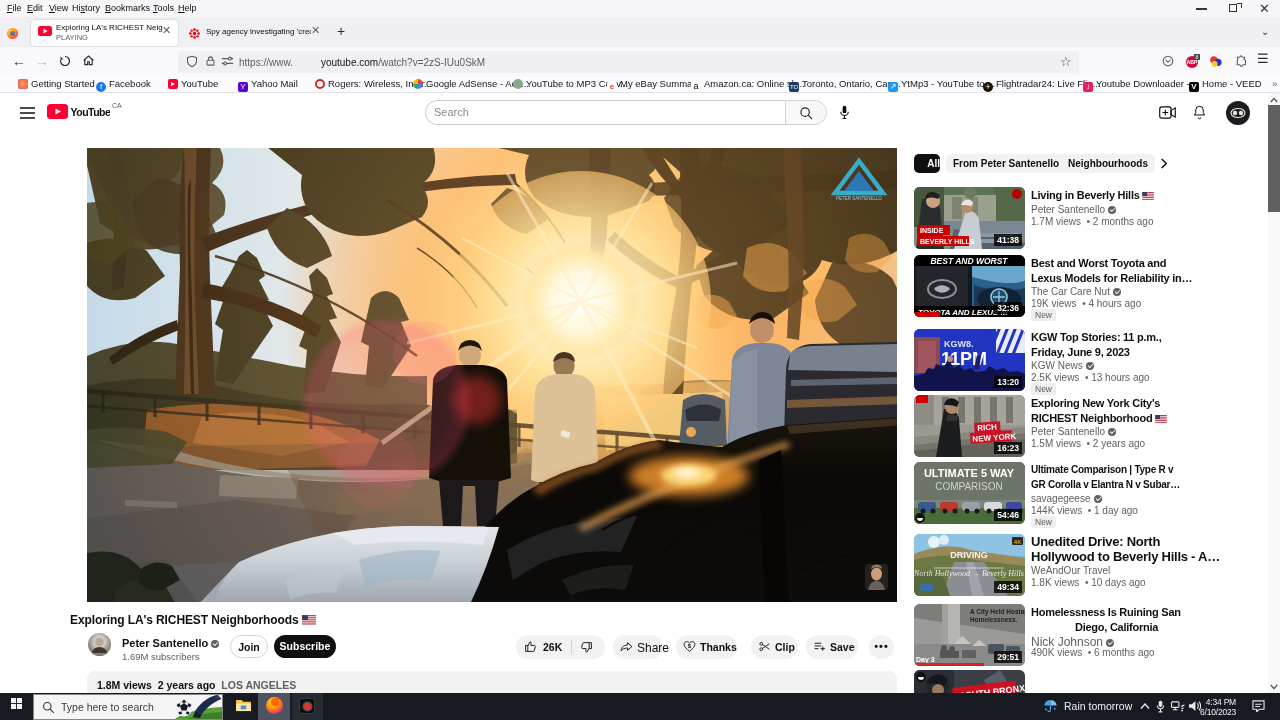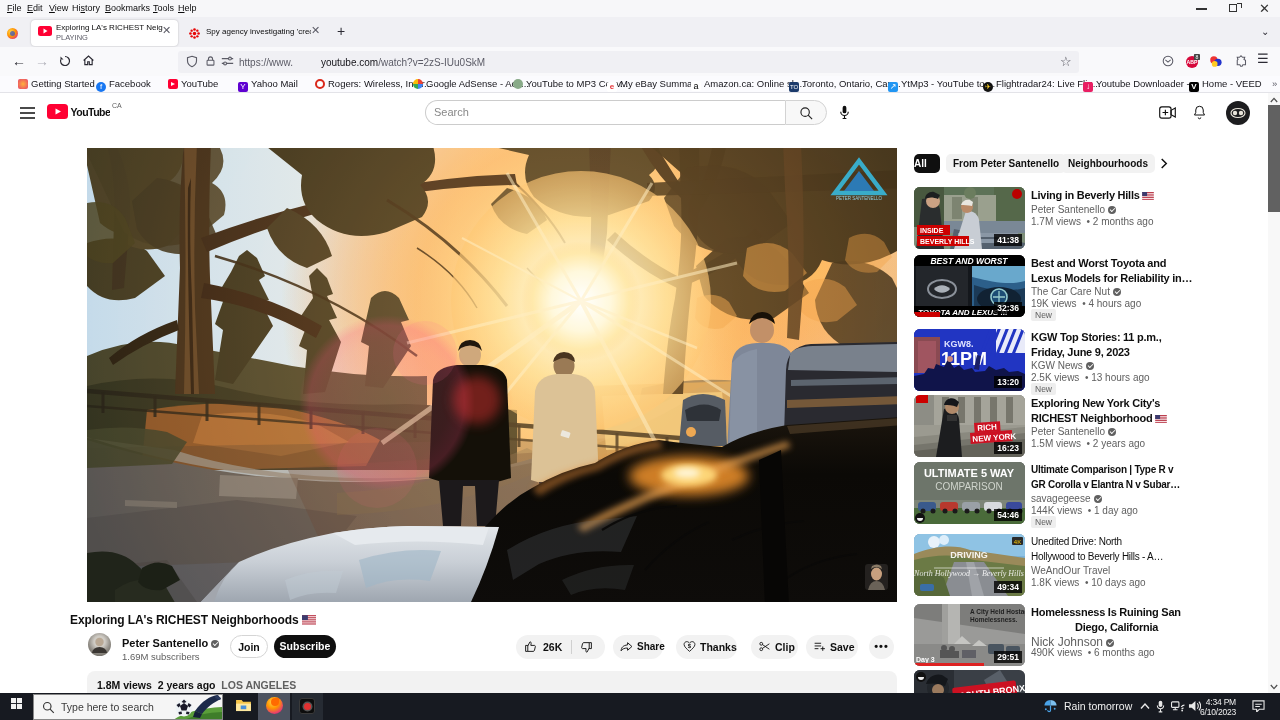--- a/index.html
+++ b/index.html
@@ -12,21 +12,21 @@
 #navbar{left:0;top:47px;width:1280px;height:29px;background:#f9f9fb;}
 #bookmarks{left:0;top:76px;width:1280px;height:17px;background:#fbfbfe;border-bottom:1px solid #e3e3e8;font-size:9.5px;color:#15141a;}
 .tab{border-radius:4px;font-size:10px;color:#0c0c0d;}
 #tab1{left:31px;top:20px;width:147px;height:26px;background:#fff;box-shadow:0 0 2px rgba(0,0,0,.25);}
 .navicon{color:#2b2a33;font-size:13px;}
 #urlbar{left:178px;top:51px;width:901px;height:22px;background:#f0f0f4;border-radius:3px;font-size:10.5px;color:#5b5b66;}
 .bm{position:absolute;top:2px;white-space:nowrap;}
 .bm i{display:inline-block;width:10px;height:10px;border-radius:2px;vertical-align:-2px;margin-right:3px;font-style:normal;}
 
 #yt{left:0;top:93px;width:1268px;height:600px;background:#fff;overflow:hidden;}
-.chip{position:absolute;height:19px;border-radius:5px;background:#f2f2f2;color:#0f0f0f;font-size:10px;font-weight:bold;line-height:19px;text-align:left;white-space:nowrap;}
+.chip{position:absolute;height:19px;border-radius:5px;background:#f2f2f2;color:#0f0f0f;font-size:10px;font-weight:bold;line-height:19px;text-align:right;white-space:nowrap;}
 .thumb{position:absolute;left:9px;width:111px;height:62px;border-radius:6px;overflow:hidden;background:#888;}
 .dur{position:absolute;right:3px;bottom:3px;background:rgba(0,0,0,.8);color:#fff;font-size:8.5px;font-weight:bold;padding:1px 3px;border-radius:0;letter-spacing:0;}
 .check{display:inline-block;width:8px;height:8px;background:#606060;border-radius:50%;position:relative;vertical-align:-1px;margin-left:3px;}
 .check:after{content:"";position:absolute;left:2px;top:2.2px;width:3.5px;height:1.8px;border-left:1.2px solid #fff;border-bottom:1.2px solid #fff;transform:rotate(-45deg);}
 
 #taskbar{left:0;top:693px;width:1280px;height:27px;background:#171a21;}
 </style></head>
 <body>
 
 <div class="abs" id="menubar">
@@ -201,21 +201,21 @@
   </svg>
 <div class="abs" style="left:543px;top:641px;font-size:10.5px;font-weight:bold;color:#0f0f0f;">26K</div>
 <div class="abs" style="left:571px;top:640px;width:1px;height:14px;background:#d0d0d0;"></div>
 <svg class="abs" style="left:580px;top:641px" width="13" height="13" viewBox="0 0 24 24">
     <path d="M17 14V3h4v11zM17 13l-4 7.5c-1.5 0-2.5-1-2.2-2.8l.4-3.7H5c-1.3 0-2.2-1-1.9-2.3l1.6-6.8C5 3.8 5.8 3 7 3h10" fill="none" stroke="#0f0f0f" stroke-width="1.7"></path>
   </svg>
 <div class="abs" style="left:613px;top:635px;width:50px;height:24px;background:#f2f2f2;border-radius:12px;"></div>
 <svg class="abs" style="left:620px;top:640px" width="13" height="13" viewBox="0 0 24 24">
     <path d="M14 9V5l8 7-8 7v-4.2C8 14.8 4.5 16.5 2 20c.5-6 3.5-10 12-11z" fill="none" stroke="#0f0f0f" stroke-width="1.7"></path>
   </svg>
-<div class="abs" style="left:637px;top:641px;font-size:10px;font-weight:bold;color:#0f0f0f;">Share</div>
+<div class="abs" style="left:637px;top:641px;font-size:12px;font-weight:normal;color:#0f0f0f;">Share</div>
 <div class="abs" style="left:676px;top:635px;width:61px;height:24px;background:#f2f2f2;border-radius:12px;"></div>
 <svg class="abs" style="left:683px;top:640px" width="13" height="13" viewBox="0 0 24 24">
     <path d="M12 21C7 16.5 2 12.5 2 8.2 2 5.3 4.2 3 7 3c2 0 3.8 1.2 5 3 1.2-1.8 3-3 5-3 2.8 0 5 2.3 5 5.2 0 4.3-5 8.3-10 12.8z" fill="none" stroke="#0f0f0f" stroke-width="1.6"></path>
     <text x="12" y="14.5" font-size="11" text-anchor="middle" fill="#0f0f0f" font-family="Liberation Sans" font-weight="bold">$</text>
   </svg>
 <div class="abs" style="left:700px;top:641px;font-size:10.5px;font-weight:bold;color:#0f0f0f;">Thanks</div>
 <div class="abs" style="left:751px;top:635px;width:47px;height:24px;background:#f2f2f2;border-radius:12px;"></div>
 <svg class="abs" style="left:758px;top:640px" width="13" height="13" viewBox="0 0 24 24">
     <circle cx="6" cy="7" r="2.6" fill="none" stroke="#0f0f0f" stroke-width="1.6"></circle>
     <circle cx="6" cy="17" r="2.6" fill="none" stroke="#0f0f0f" stroke-width="1.6"></circle>
@@ -666,21 +666,21 @@
       <path d="M40 28h30l24 34H28z" fill="#8a8d92"></path>
       <path d="M52 28h8l10 34h-12z" fill="#a0a3a8"></path>
       <path d="M0 40c14-4 24-2 30 4l6 18H0z" fill="#57683a"></path>
       <rect x="98" y="3" width="11" height="8" rx="1" fill="#2a2a2a"></rect>
       <text x="103.5" y="9.5" font-size="6" fill="#fc0" text-anchor="middle" font-family="Liberation Sans">4K</text>
       <text x="55" y="24" font-size="9" fill="#fff" font-weight="bold" text-anchor="middle" font-family="Liberation Sans" opacity=".9">DRIVING</text>
       <path d="M20 34h70" stroke="#fff" stroke-width="1" opacity=".6"></path>
       <text x="55" y="42" font-size="8" fill="#fff" font-style="italic" text-anchor="middle" font-family="Liberation Serif" opacity=".85">North Hollywood → Beverly Hills</text>
       <rect x="6" y="50" width="14" height="7" rx="2" fill="#3a6ea8"></rect>
     </svg><span class="dur">49:34</span></div>
-<div class="abs" style="left:1031px;top:535px;font-size:10px;font-weight:normal;color:#0f0f0f;line-height:14.5px;letter-spacing:-0.25px;">
+<div class="abs" style="left:1031px;top:535px;font-size:13px;font-weight:bold;color:#0f0f0f;line-height:14.5px;letter-spacing:-0.25px;">
     <div style="white-space:nowrap;">Unedited Drive: North</div>
     <div style="white-space:nowrap;">Hollywood to Beverly Hills - A…</div>
   </div>
 <div class="abs" style="left:1031px;top:565px;font-size:10px;color:#606060;white-space:nowrap;">WeAndOur Travel</div>
 <div class="abs" style="left:1031px;top:577px;font-size:10px;color:#606060;white-space:nowrap;">1.8K views &nbsp;• 10 days ago</div>
 <div class="thumb" style="left:914px;top:604px;"><svg width="111" height="62" viewBox="0 0 111 62">
       <rect width="111" height="62" fill="#9a9a98"></rect>
       <path d="M0 0h111v30L0 14z" fill="#7d7d7b"></path>
       <path d="M28 0h18v46H28z" fill="#b5b5b2"></path>
       <path d="M28 0h6v46h-6z" fill="#a0a09d"></path>

